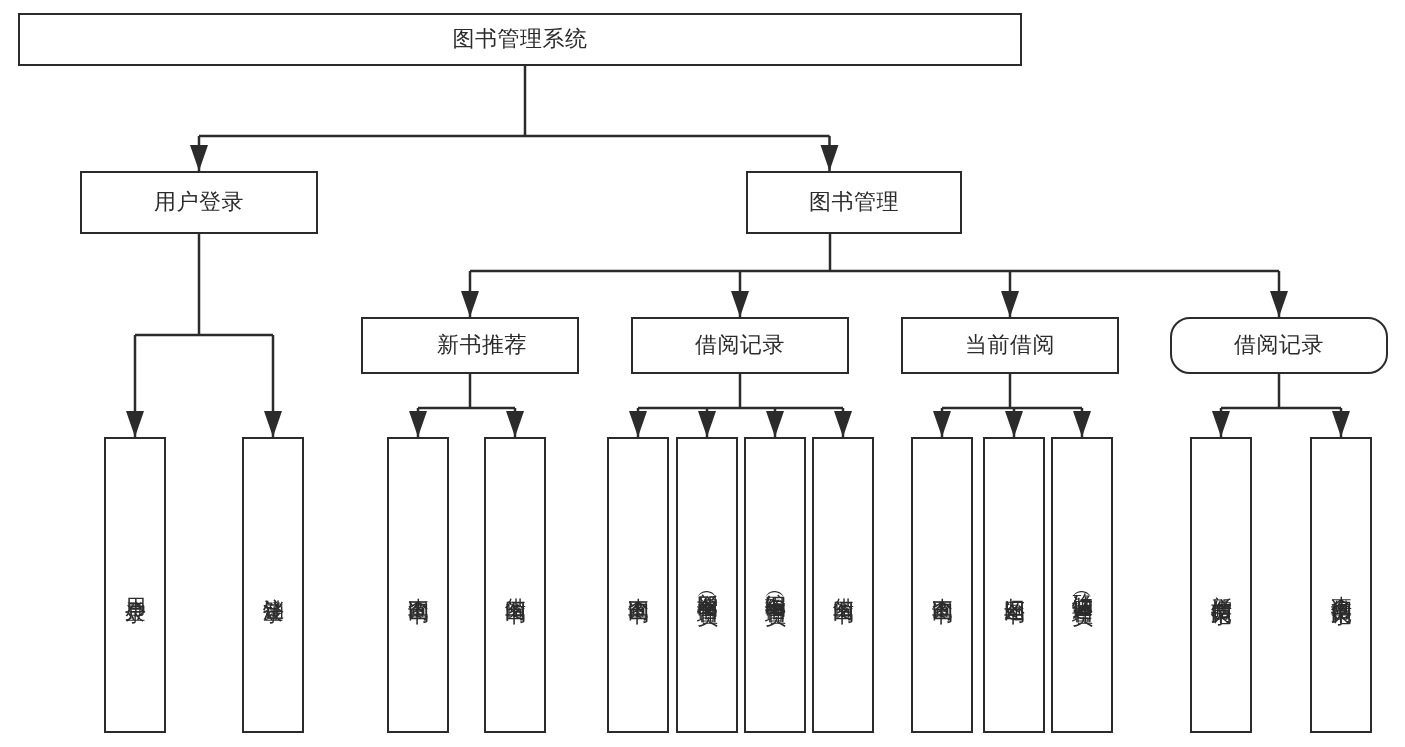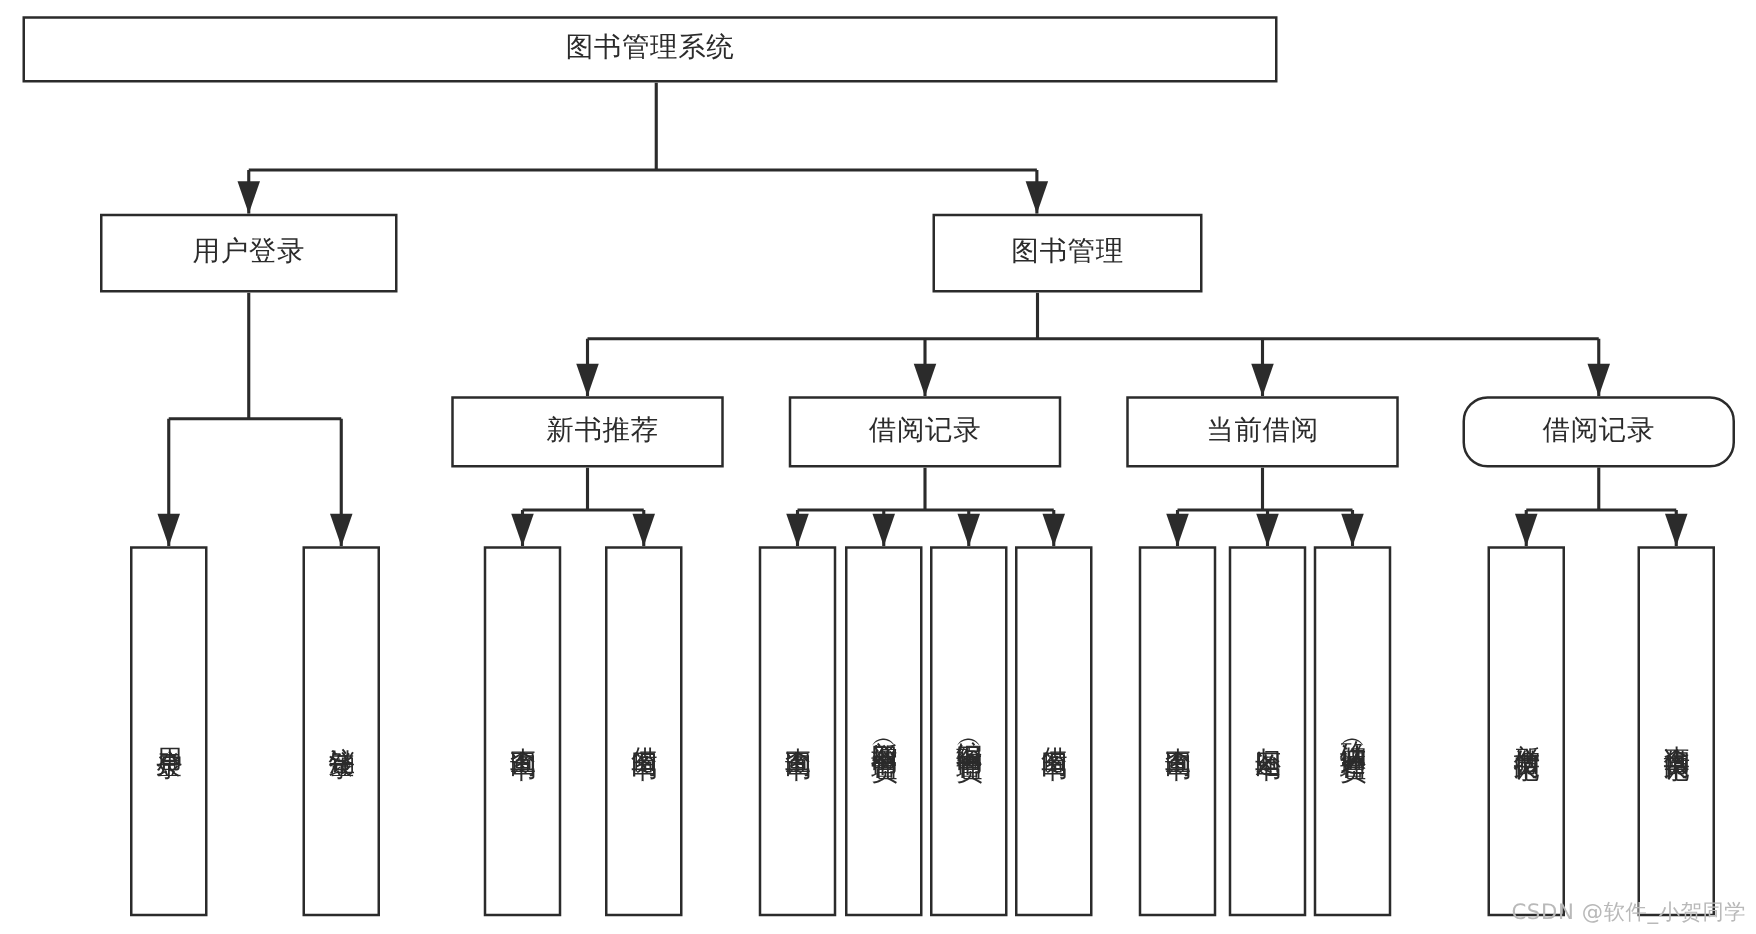--- a/index.html
+++ b/index.html
@@ -193,14 +193,13 @@
       <div class="node-box node-vertical" style="left: 1051px; top: 437px; width: 62px; height: 296px;">
         <span class="node-label">确认归还（管理员）</span>
       </div>
       <div class="node-box node-vertical" style="left: 1190px; top: 437px; width: 62px; height: 296px;">
         <span class="node-label">新增借阅记录</span>
       </div>
       <div class="node-box node-vertical" style="left: 1310px; top: 437px; width: 62px; height: 296px;">
         <span class="node-label">查询借阅记录</span>
       </div>
     </div>
-  <div id="watermark">CSDN @软件_小贺同学</div>
 </div>
 
 </body></html>

